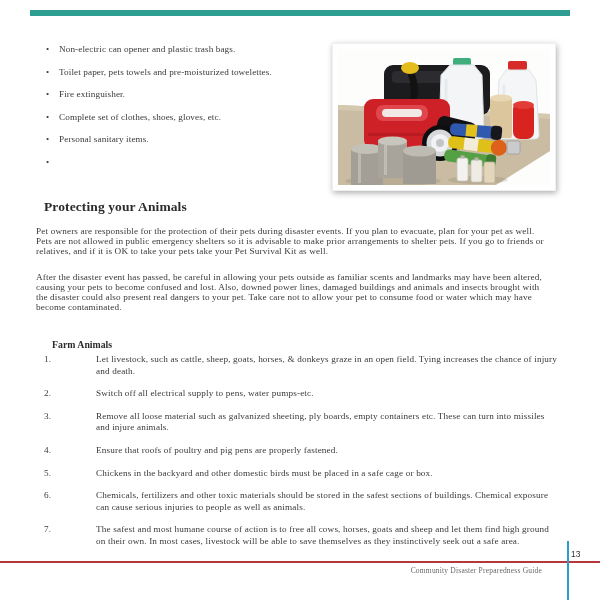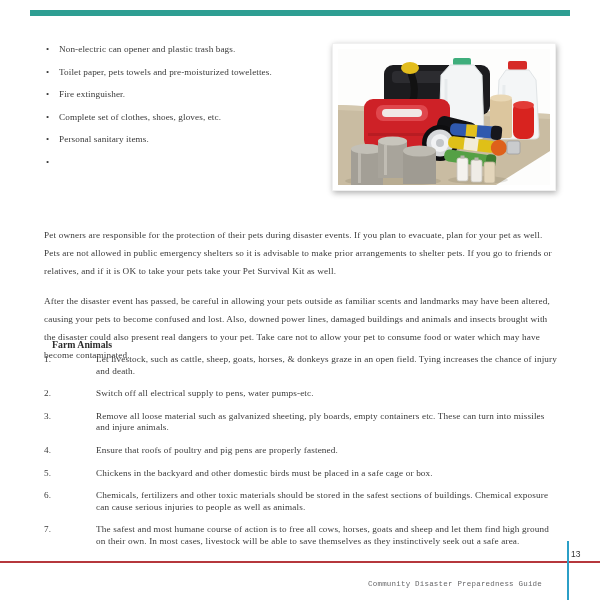--- a/index.html
+++ b/index.html
@@ -11,34 +11,34 @@
   
   .supply-list{position:absolute;left:46px;top:44px;width:285px;list-style:none;margin:0;padding:0;}
   .supply-list li{display:flex;margin-bottom:11.5px;line-height:11px;font-size:9.2px;letter-spacing:0.1px;}
   .supply-list .dot{width:13px;flex:0 0 13px;font-size:9px;color:#3a3a3a;}
   
   .photo{position:absolute;left:332px;top:43px;width:212px;height:136px;margin:0;background:#fff;
     padding:5px;box-shadow:1px 2px 6px rgba(0,0,0,0.32);border:1px solid #f0f0f0;}
   .photo svg{display:block;}
   
   .heading{position:absolute;left:44px;top:199px;margin:0;font-size:13.5px;font-weight:bold;color:#2c2c2c;letter-spacing:0.1px;}
-  .para{position:absolute;left:44px;width:514px;margin:0;font-size:9.2px;line-height:18px;letter-spacing:0.15px;text-align:left;}
+  .para{position:absolute;left:36px;width:514px;margin:0;font-size:9.2px;line-height:10px;letter-spacing:0.15px;text-align:left;}
   .para1{top:226px;}
-  .para2{top:272px;margin-top:20px;}
+  .para2{top:272px;}
   .subheading{position:absolute;left:44px;top:331px;margin:8px;font-size:9.8px;font-weight:bold;color:#2c2c2c;}
   
   .farm-list{position:absolute;left:44px;top:354px;width:516px;margin:0;padding:0;list-style:none;}
   .farm-list li{display:flex;margin-bottom:11px;font-size:9.2px;line-height:11.6px;letter-spacing:0.15px;}
   .farm-list .num{flex:0 0 16px;width:16px;}
   .farm-list .txt{flex:1;margin-left:36px;}
   
   .footer-rule{position:absolute;left:0;top:561px;width:600px;height:2px;background:var(--footer_rule_red,#b5373c);}
   .footer-tick{position:absolute;left:567px;top:541px;width:2px;height:59px;background:var(--footer_tick_blue,#2b9fc7);}
   .page-number{position:absolute;left:571px;top:549px;font-family:"Liberation Sans",sans-serif;font-size:8.5px;color:#333;}
-  .footer-text{position:absolute;right:58px;top:566px;font-family:Liberation Mono, monospace;font-size:7.5px;color:#68686a;letter-spacing:0.2px;margin-top:14px;}
+  .footer-text{position:absolute;right:58px;top:566px;font-family:Liberation Serif, serif;font-size:7.5px;color:#68686a;letter-spacing:0.2px;}
 </style>
 </head>
 <body>
 
 <div class="page">
 
   <div class="top-bar"></div>
 
   <ul class="supply-list">
     <li>
@@ -153,20 +153,21 @@
         <rect x="20" y="104" width="3" height="30" fill="#bdb9b0"></rect>
         <rect x="40" y="92" width="29" height="37" fill="#a8a49b"></rect>
         <ellipse cx="54.5" cy="92" rx="14.5" ry="4.5" fill="#c8c5bc"></ellipse>
         <rect x="46" y="96" width="3" height="30" fill="#c0bcb3"></rect>
         <rect x="65" y="102" width="33" height="33" fill="#9f9b92"></rect>
         <ellipse cx="81.5" cy="102" rx="16.5" ry="5.5" fill="#bebbb2"></ellipse>
       </g>
     </svg>
   </figure>
 
+  <h2 class="heading">Protecting your Animals</h2>
 
   <p class="para para1">Pet owners are responsible for the protection of their pets during disaster events. If you plan to evacuate, plan for your pet as well. Pets are not allowed in public emergency shelters so it is advisable to make prior arrangements to shelter pets. If you go to friends or relatives, and if it is OK to take your pets take your Pet Survival Kit as well.</p>
   <p class="para para2">After the disaster event has passed, be careful in allowing your pets outside as familiar scents and landmarks may have been altered, causing your pets to become confused and lost. Also, downed power lines, damaged buildings and animals and insects brought with the disaster could also present real dangers to your pet. Take care not to allow your pet to consume food or water which may have become contaminated.</p>
 
   <h3 class="subheading">Farm Animals</h3>
 
   <ol class="farm-list">
     <li>
         <span class="num">1.</span>
         <span class="txt">Let livestock, such as cattle, sheep, goats, horses, &amp; donkeys graze in an open field.  Tying increases the chance of injury and death.</span>

